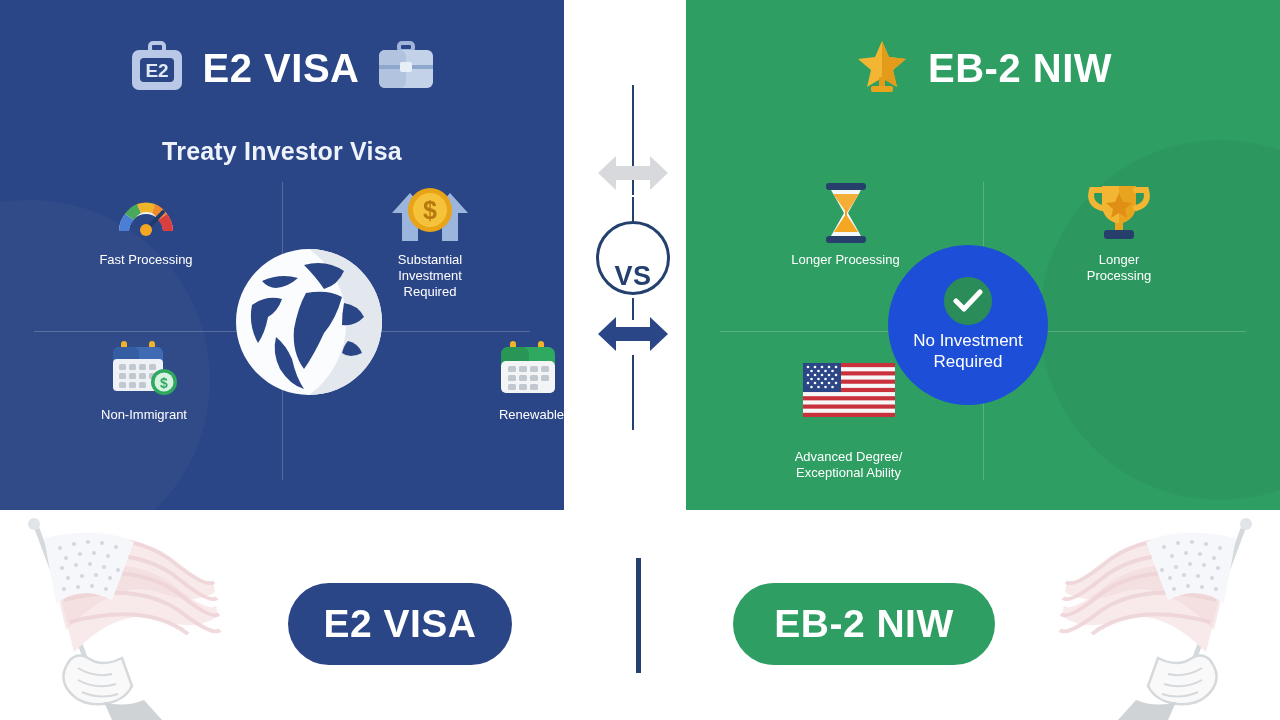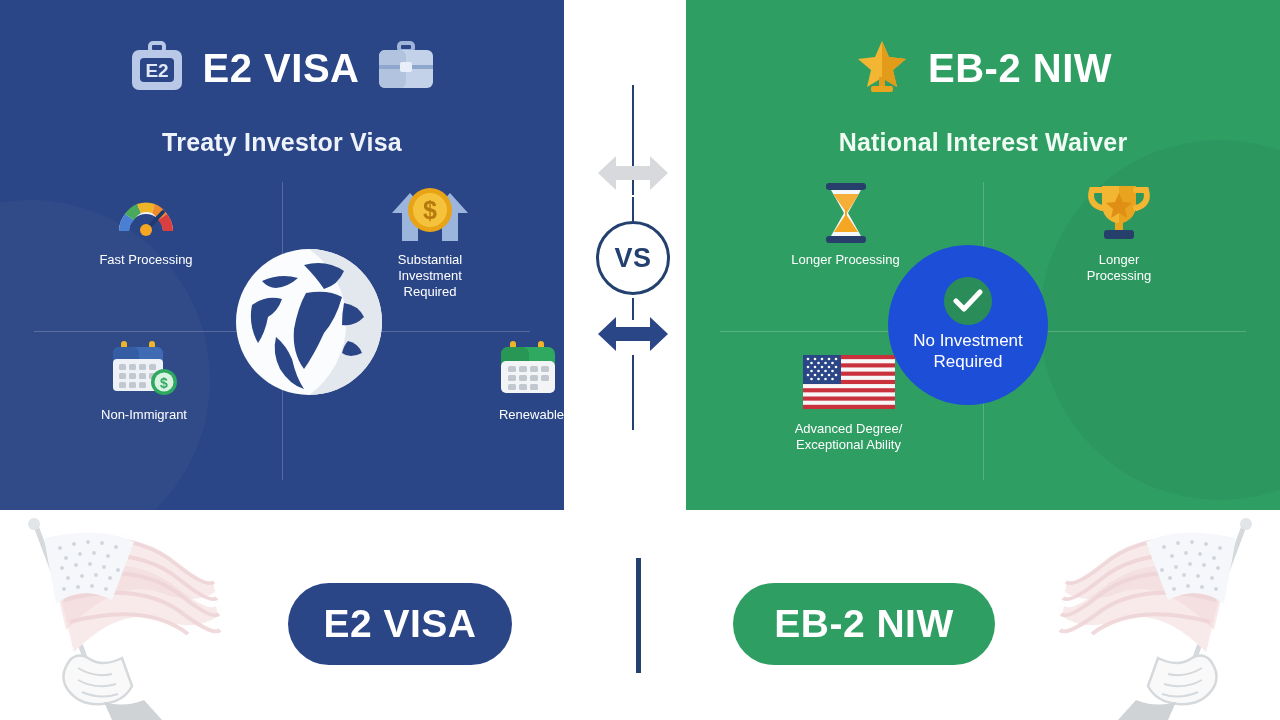--- a/index.html
+++ b/index.html
@@ -68,21 +68,21 @@
   }
   .panel-title {
     color: #ffffff;
     font-size: 40px;
     font-weight: bold;
     letter-spacing: 0.5px;
     line-height: 1;
     white-space: nowrap;
   }
   .panel-subtitle {
-    margin-top: 28px;
+    margin-top: 37px;
     color: #eef3fb;
     font-size: 25px;
     font-weight: bold;
     letter-spacing: 0.2px;
   }
   .panel-right .panel-subtitle { color: #f0fbf4; }
 
   
   .grid {
     position: absolute;
@@ -131,21 +131,21 @@
     white-space: pre-line;
   }
 
   
   .panel-left .cell.tl { padding-left: 10px; }
   .panel-left .cell.tr { padding-left: 14px; }
   .panel-left .cell.bl { padding-left: 6px; }
   .panel-left .cell.br { padding-left: 6px; }
   .panel-right .cell.tl { padding-left: 22px; }
   .panel-right .cell.tr { padding-right: 25px; }
-  .panel-right .cell.bl { padding-left: 28px; padding-top: 20px; }
+  .panel-right .cell.bl { padding-left: 28px; padding-top: 28px; gap: 20px; }
   .panel-right .cell.br { padding-right: 6px; padding-top: 10px; }
 
   
   .globe-wrap {
     position: absolute;
     left: 232px;
     top: 245px;
     width: 155px;
     height: 155px;
   }
@@ -215,21 +215,21 @@
     position: absolute;
     left: 50%;
     top: 221px;
     transform: translateX(-50%);
     width: 74px;
     height: 74px;
     border-radius: 50%;
     background: #ffffff;
     border: 3px solid #23406f;
     display: flex;
-    align-items: center;
+    align-items: flex-end;
     justify-content: center;
     box-sizing: border-box;
   }
   .vs-badge span {
     color: #23406f;
     font-size: 27px;
     font-weight: bold;
     letter-spacing: 0.5px;
   }
 
@@ -440,21 +440,20 @@
       <span>
         <svg width="56" height="56" viewBox="0 0 56 56">
           <path d="M28 3 L35 19 L52 21 L39 32 L43 49 L28 40 L13 49 L17 32 L4 21 L21 19 Z" fill="#f2b632"></path>
           <path d="M28 3 L35 19 L52 21 L39 32 L43 49 L28 40 Z" fill="#e39b1a"></path>
           <rect x="25" y="39" width="6" height="11" fill="#e39b1a"></rect>
           <rect x="17" y="48" width="22" height="6" rx="2" fill="#e8a41f"></rect>
         </svg>
       </span>
       <div class="panel-title">EB-2 NIW</div>
     </div>
-    <div class="panel-subtitle">National Interest Waiver</div>
   </div>
 
   <div class="grid">
     <div class="divider-v"></div>
     <div class="divider-h"></div>
 
     <div class="cell tl">
       <div class="cell-icon">
         <svg width="56" height="62" viewBox="0 0 56 62">
           <rect x="8" y="1" width="40" height="7" rx="3" fill="#27406b"></rect>

